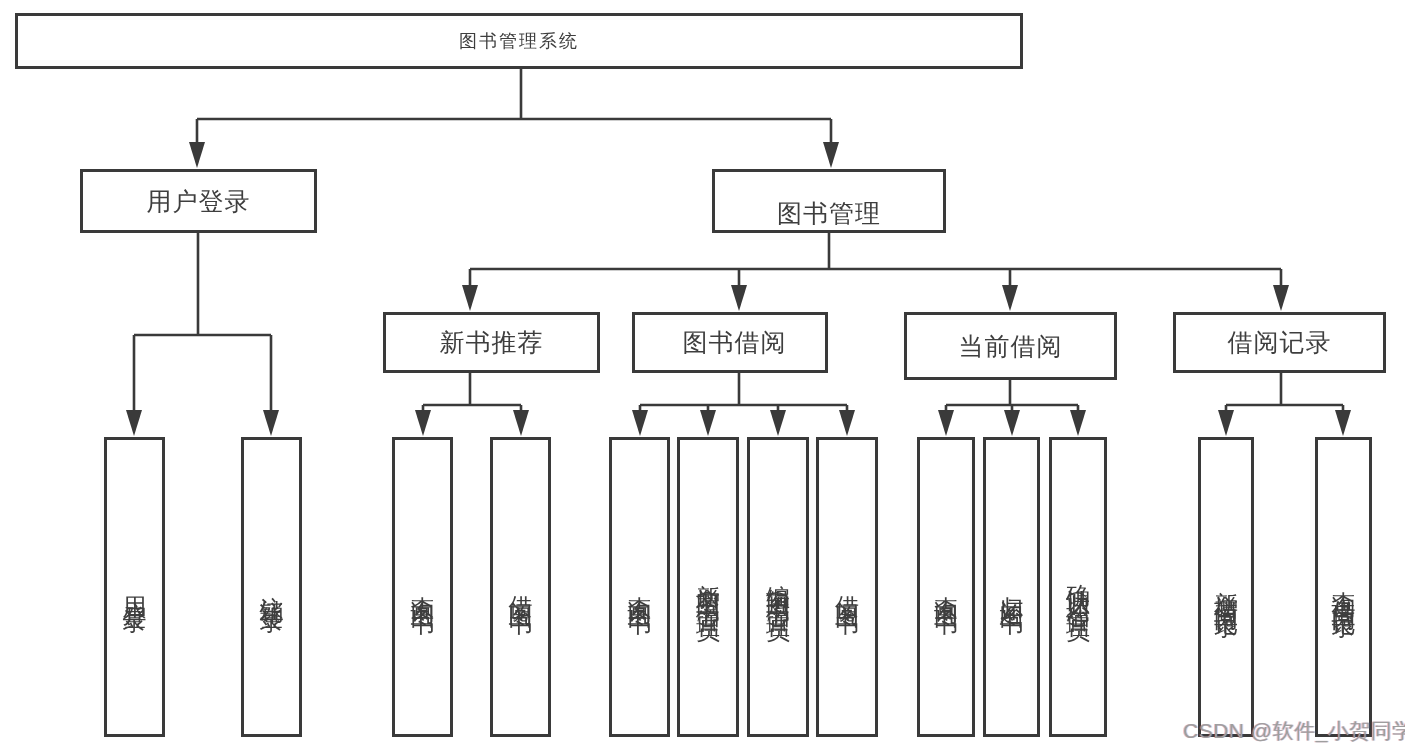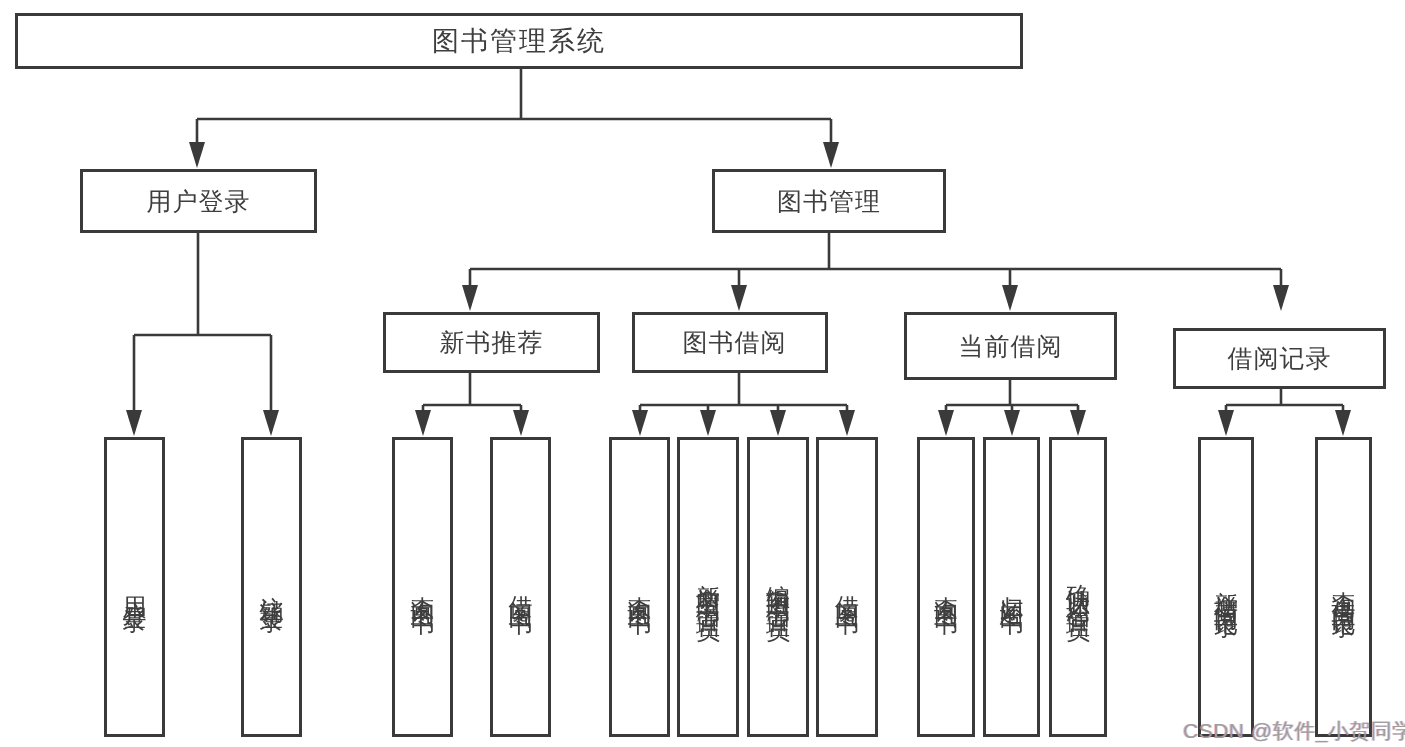--- a/index.html
+++ b/index.html
@@ -26,41 +26,41 @@
     background: #ffffff;
     border: 3px solid #3a3a3a;
     display: flex;
     align-items: center;
     justify-content: center;
     color: #3e3e3e;
     text-align: center;
     z-index: 2;
   }
   .h-node { font-size: 25px; letter-spacing: 1px; }
-  .root-node { font-size: 27px; letter-spacing: 2px; }
+  .root-node { font-size: 18px; letter-spacing: 2px; }
   .leaf {
     top: 437px;
     height: 300px;
   }
   .leaf .vtext {
     writing-mode: vertical-rl;
     line-height: 1;
     font-size: 24px;
     letter-spacing: 5px;
     max-height: 292px;
     color: #3e3e3e;
   }
   
   #root      { left: 15px;  top: 13px;  width: 1008px; height: 56px; }
   #n-login   { left: 80px;  top: 169px; width: 237px;  height: 64px; }
-  #n-mgmt    { left: 712px; top: 169px; width: 234px;  height: 64px; }
+  #n-mgmt    { left: 712px; top: 169px; width: 234px;  height: 64px; align-items: flex-end; }
   #n-newrec  { left: 383px; top: 312px; width: 217px;  height: 61px; }
   #n-borrow  { left: 632px; top: 312px; width: 196px;  height: 61px; padding-left: 9px; }
   #n-current { left: 904px; top: 312px; width: 213px;  height: 68px; }
-  #n-records { left: 1173px;top: 328px; width: 213px;  height: 61px; }
+  #n-records { left: 1173px;top: 312px; width: 213px;  height: 61px; }
   #lf1  { left: 104px;  width: 61px; }
   #lf2  { left: 241px;  width: 61px; }
   #lf3  { left: 392px;  width: 61px; }
   #lf4  { left: 490px;  width: 61px; }
   #lf5  { left: 609px;  width: 61px; }
   #lf6  { left: 677px;  width: 62px; }
   #lf7  { left: 747px;  width: 62px; }
   #lf8  { left: 816px;  width: 62px; }
   #lf9  { left: 917px;  width: 58px; }
   #lf10 { left: 983px;  width: 57px; }

